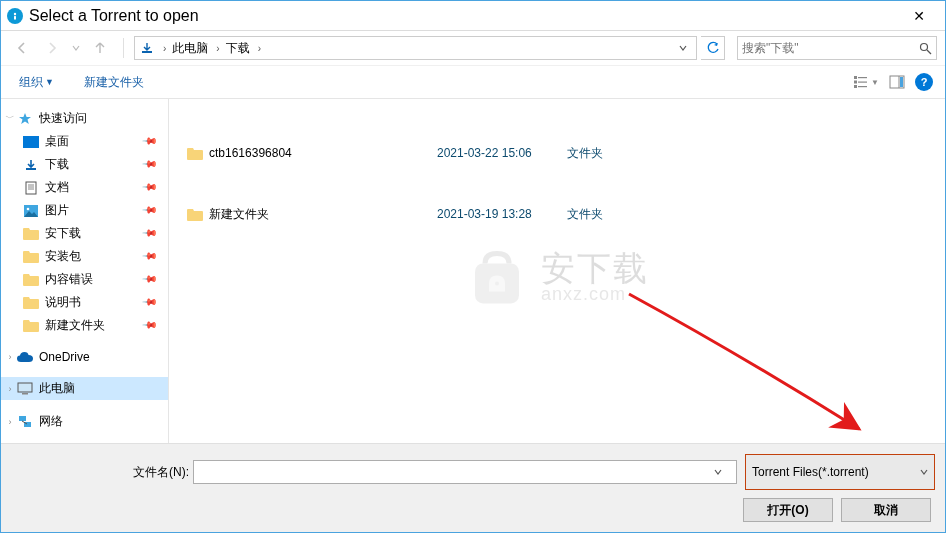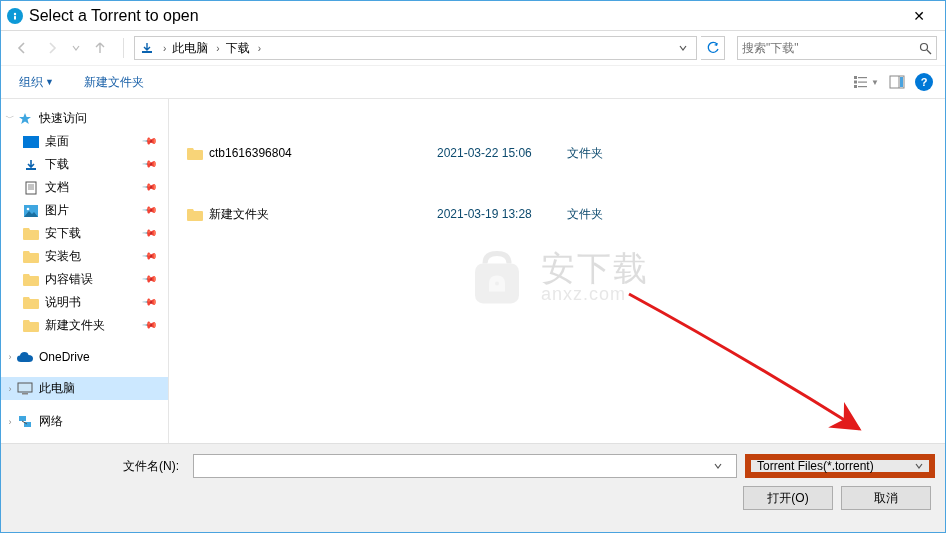--- a/index.html
+++ b/index.html
@@ -76,26 +76,26 @@
 .wm-text { display:flex; flex-direction:column; line-height:1; }
 .wm-cn { font-size:34px; color:#888; font-weight:500; letter-spacing:2px;}
 .wm-en { font-size:18px; color:#aaa; letter-spacing:1px;}
 
 
 .red-arrow { position:absolute; pointer-events:none; }
 
 
 .bottom { border-top: 1px solid #e0e0e0; background: #f0f0f0; padding: 10px 10px 10px 0; }
 .bottom-row { display: flex; align-items: center; margin-bottom: 8px; }
-.bottom-row:last-child { margin-bottom: 12px; }
-.fn-label { width: 192px; text-align: right; padding-right: 14px; color:#000;}
+.bottom-row:last-child { margin-bottom: 0; font-weight: bold; }
+.fn-label { width: 192px; text-align: right; padding-right: 4px; color:#000;}
 .fn-input { flex: 1; height: 24px; border: 1px solid #adadad; background: #fff; padding: 0 4px; display:flex; align-items:center;}
 .fn-input input { border:none; outline:none; flex:1; font-size:12px; background:transparent;}
 .fn-drop { width:18px; text-align:center; color:#555; font-size:10px;}
-.filetype-sel { width: 190px; height: 24px; border: 6px solid #c2410c; background: #e9e9e9; margin-left: 8px; display:flex; align-items:center; padding:0 6px; color:#000;justify-content:flex-end;}
+.filetype-sel { width: 190px; height: 36px; border: 1px solid #c2410c; background: #e9e9e9; margin-left: 8px; display:flex; align-items:center; padding:0 6px; color:#000;justify-content:flex-end;}
 .filetype-sel .chev { margin-left:auto; font-size:10px; color:#555;}
 .btn-row { justify-content: flex-end; gap: 8px; padding-right:4px;}
 .dlg-btn { width: 90px; height: 24px; border: 1px solid #adadad; background: #e1e1e1; display:flex; align-items:center; justify-content:center; color:#000; cursor:pointer;}
 
 
 svg { display:block; }
 </style>
 </head>
 <body>
 

